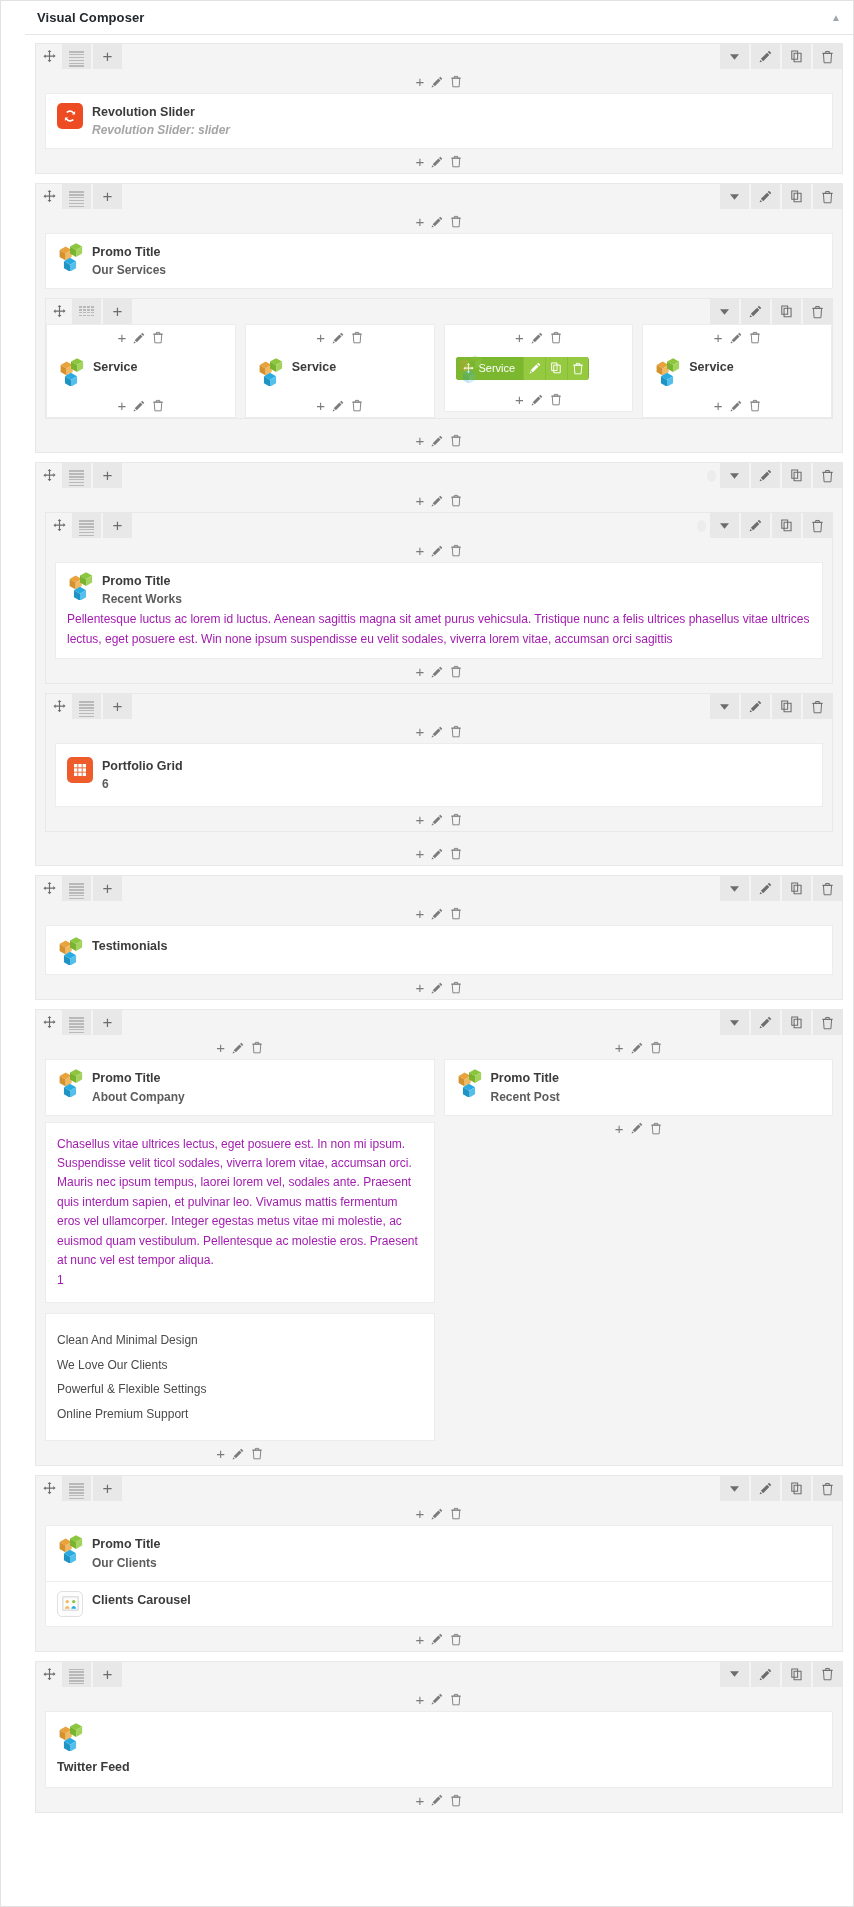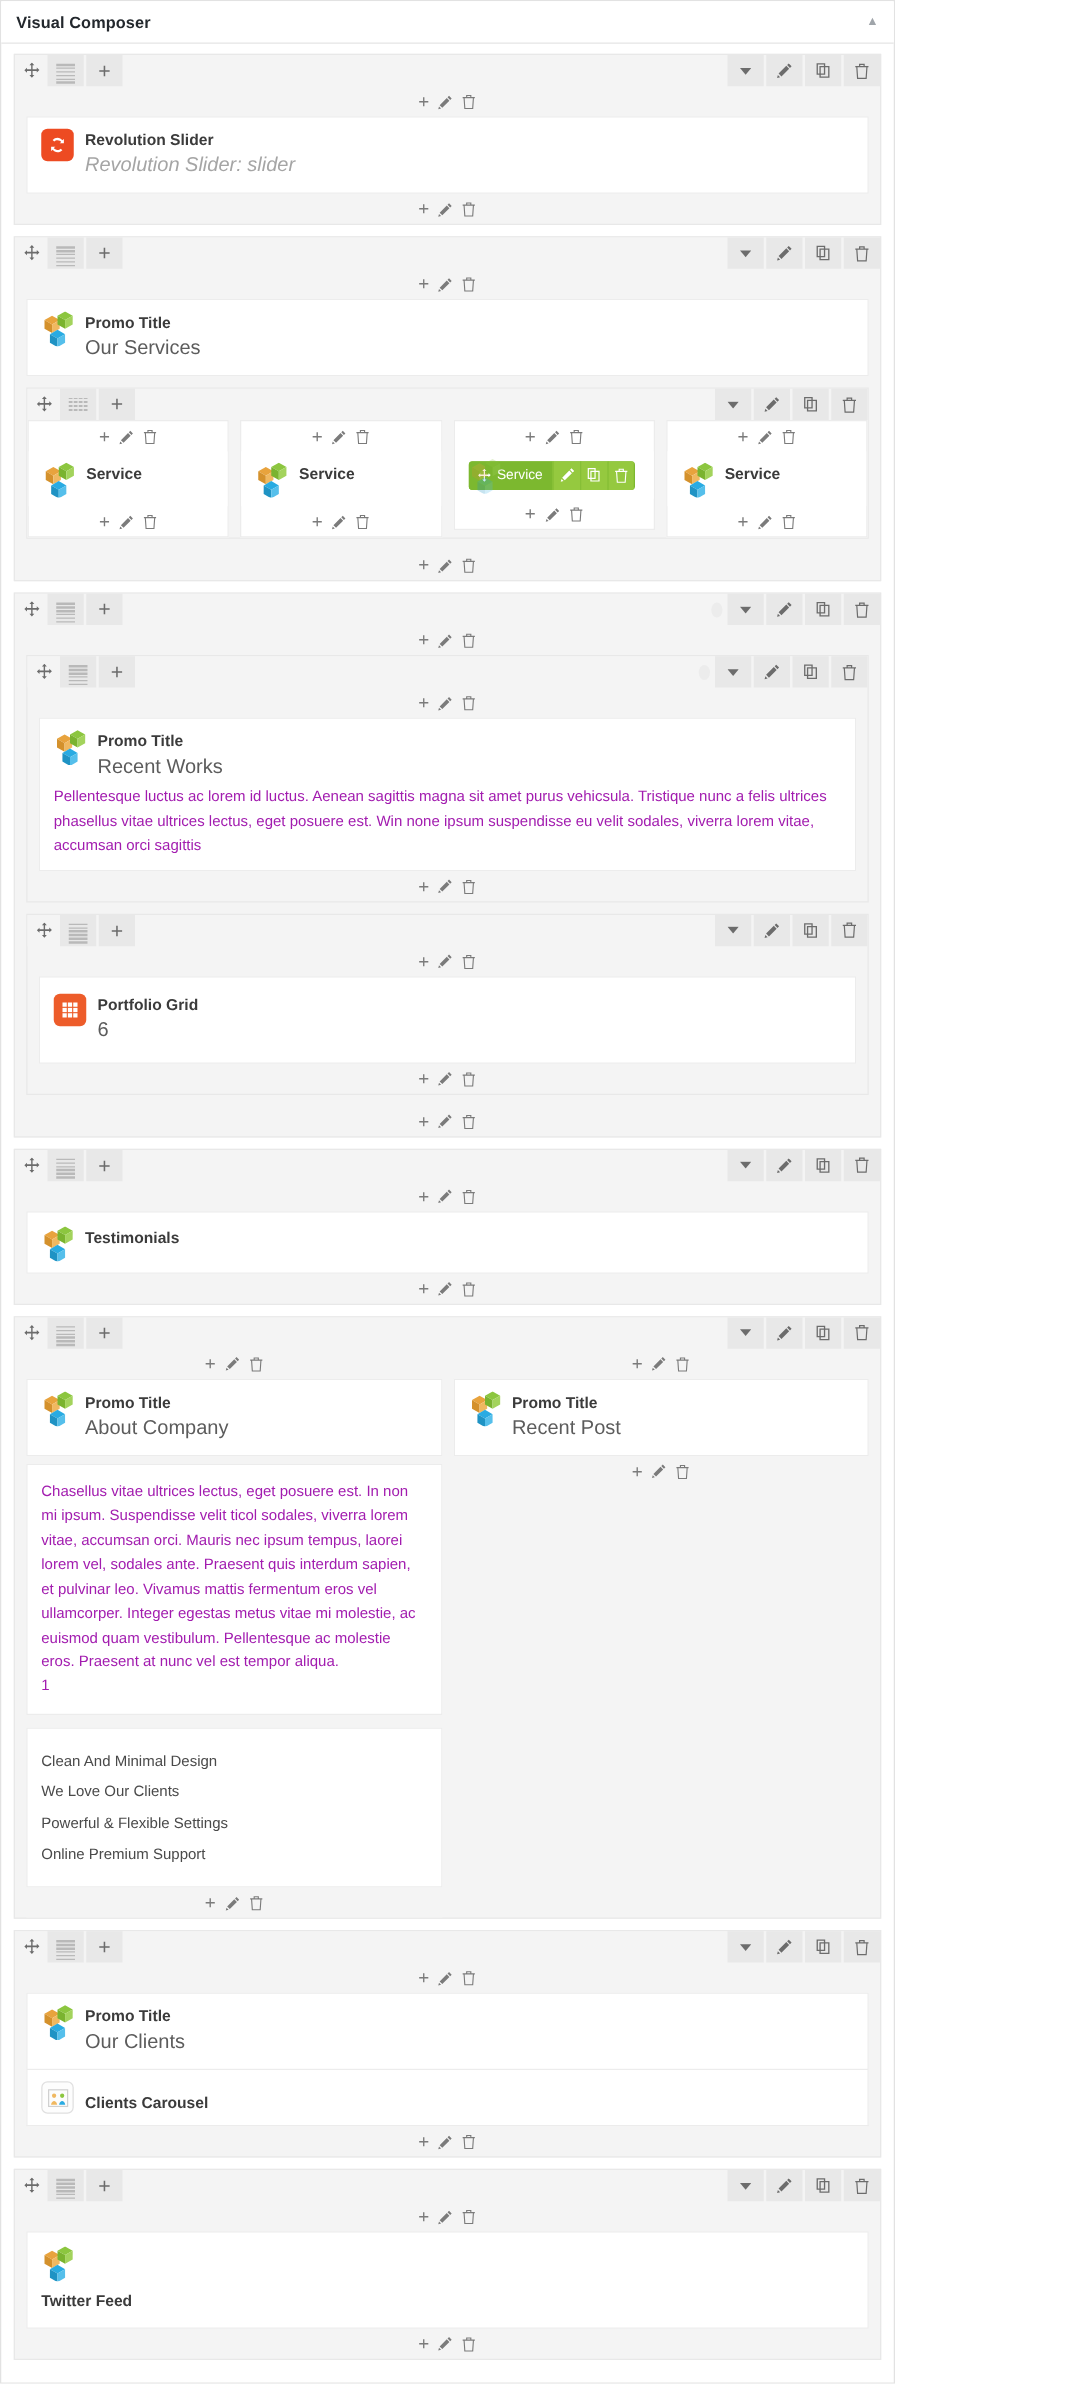--- a/index.html
+++ b/index.html
@@ -4,26 +4,27 @@
 <title>Visual Composer</title>
 <style>
   * { box-sizing: border-box; }
   html, body {
     margin: 0; padding: 0;
     background: #ffffff;
     font-family: "Liberation Sans", sans-serif;
     -webkit-font-smoothing: antialiased;
   }
   .vc-wrap {
-    width: 716px;
+    width: 854px;
     min-height: 1907px;
     background: #fff;
     border: 1px solid #e2e2e2;
     margin: 0;
     position: relative;
+    padding-left: 24px;
   }
 
   
   .vc-postbox-head {
     height: 34px;
     border-bottom: 1px solid #e5e5e5;
     display: flex;
     align-items: center;
     padding: 0 12px;
     background: #fff;
@@ -136,23 +137,24 @@
   }
   .vc-el.plain { display: block; }
   .vc-el-body { flex: 1; min-width: 0; }
   .vc-el-title {
     font-size: 12.5px;
     font-weight: bold;
     color: #3b3b3b;
     line-height: 1.45;
   }
   .vc-el-sub {
-    font-size: 16px;
+    font-size: 12px;
     color: #5c5c5c;
     line-height: 1.5;
+    font-weight: bold;
   }
   .vc-el-sub.italic { font-style: italic; color: #a5a5a5; }
   .vc-el-para {
     font-size: 12px;
     color: #a21caf;
     line-height: 1.62;
     margin-top: 2px;
   }
 
   
@@ -1285,21 +1287,21 @@
                 <path fill="#29abe2" d="M8 21l7-4 7 4-7 4z"></path>
                 <path fill="#1f93c4" d="M8 21v8l7 4v-8z"></path>
                 <path fill="#55bfeb" d="M15 25l7-4v8l-7 4z"></path>
               </svg>
           </div>
           <div class="vc-el-body">
             <div class="vc-el-title">Promo Title</div>
             <div class="vc-el-sub">Our Clients</div>
           </div>
         </div>
-        <div class="vc-el" style="border-top:0;padding:9px 11px;align-items:flex-end;">
+        <div class="vc-el" style="border-top:0;padding:9px 11px;">
           <div class="thumb sq thumb-car">
             <svg width="19" height="19" viewBox="0 0 20 20">
               <rect x="2" y="3" width="16" height="14" fill="#fcfcfc" stroke="#cfcfcf" stroke-width="1"></rect>
               <circle cx="6.6" cy="8" r="1.8" fill="#f0b860"></circle>
               <circle cx="13.4" cy="8" r="1.8" fill="#8cc63f"></circle>
               <path d="M4 15.5c.4-2 1.5-3 2.6-3s2.2 1 2.6 3z" fill="#f0b860"></path>
               <path d="M10.8 15.5c.4-2 1.5-3 2.6-3s2.2 1 2.6 3z" fill="#29abe2"></path>
             </svg>
           </div>
           <div class="vc-el-body">

